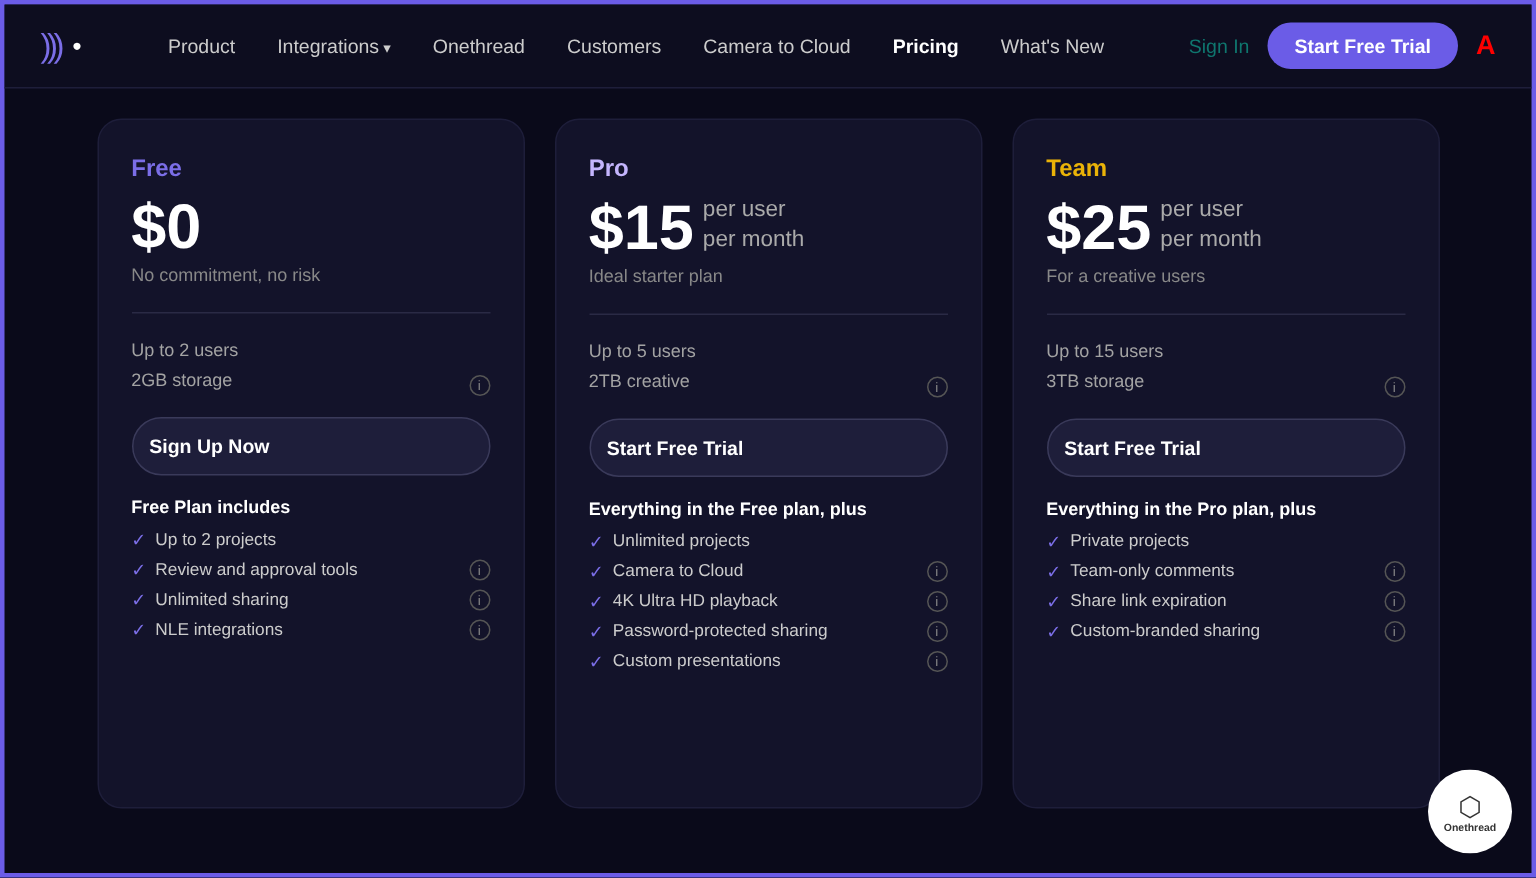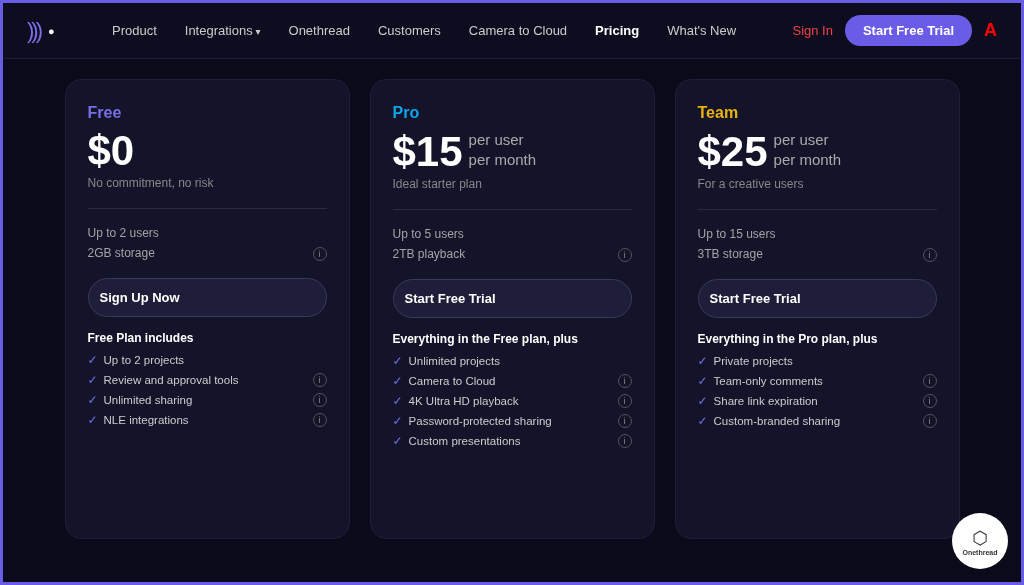--- a/index.html
+++ b/index.html
@@ -52,21 +52,21 @@
     .nav-link.dropdown::after {
       content: ' ▾';
       font-size: 10px;
     }
     .nav-right {
       display: flex;
       align-items: center;
       gap: 12px;
     }
     .signin-btn {
-      color: #ef4444;
+      color: #0f766e;
       font-size: 13px;
       cursor: pointer;
       background: none;
       border: none;
     }
     .start-trial-btn {
       background: #6b5ce7;
       color: #fff;
       border: none;
       border-radius: 20px;
@@ -102,21 +102,21 @@
       gap: 0;
       border: 1px solid #1e1e3a;
     }
 
     .plan-name {
       font-size: 16px;
       font-weight: 700;
       margin-bottom: 8px;
     }
     .plan-name.free { color: #7b6ee7; }
-    .plan-name.pro { color: #0ea5e9; }
+    .plan-name.pro { color: #c4b5fd; }
     .plan-name.team { color: #eab308; }
 
     .price-row {
       display: flex;
       align-items: flex-end;
       gap: 6px;
       margin-bottom: 4px;
     }
     .price-amount {
       font-size: 42px;
@@ -145,21 +145,21 @@
     .storage-info {
       margin: 6px 0 14px;
     }
     .storage-info p {
       font-size: 12px;
       color: #a3a3a3;
       line-height: 1.7;
     }
     .storage-row {
       display: flex;
-      align-items: center;
+      align-items: flex-end;
       justify-content: space-between;
     }
     .info-circle {
       width: 14px;
       height: 14px;
       border-radius: 50%;
       border: 1px solid #555;
       display: inline-flex;
       align-items: center;
       justify-content: center;
@@ -312,21 +312,21 @@
     <div class="plan-name pro">Pro</div>
     <div class="price-row">
       <span class="price-amount">$15</span>
       <span class="price-per">per user<br>per month</span>
     </div>
     <div class="price-subtitle">Ideal starter plan</div>
     <hr class="divider">
     <div class="storage-info">
       <p>Up to 5 users</p>
       <div class="storage-row">
-        <p>2TB playback</p>
+        <p>2TB creative</p>
         <span class="info-circle">i</span>
       </div>
     </div>
     <button class="cta-btn">Start Free Trial</button>
     <div class="includes-title">Everything in the Free plan, plus</div>
     <div class="feature-list">
       <div class="feature-item">
         <div class="feature-left">
             <span class="checkmark">✓</span>
             <span>Unlimited projects</span>

